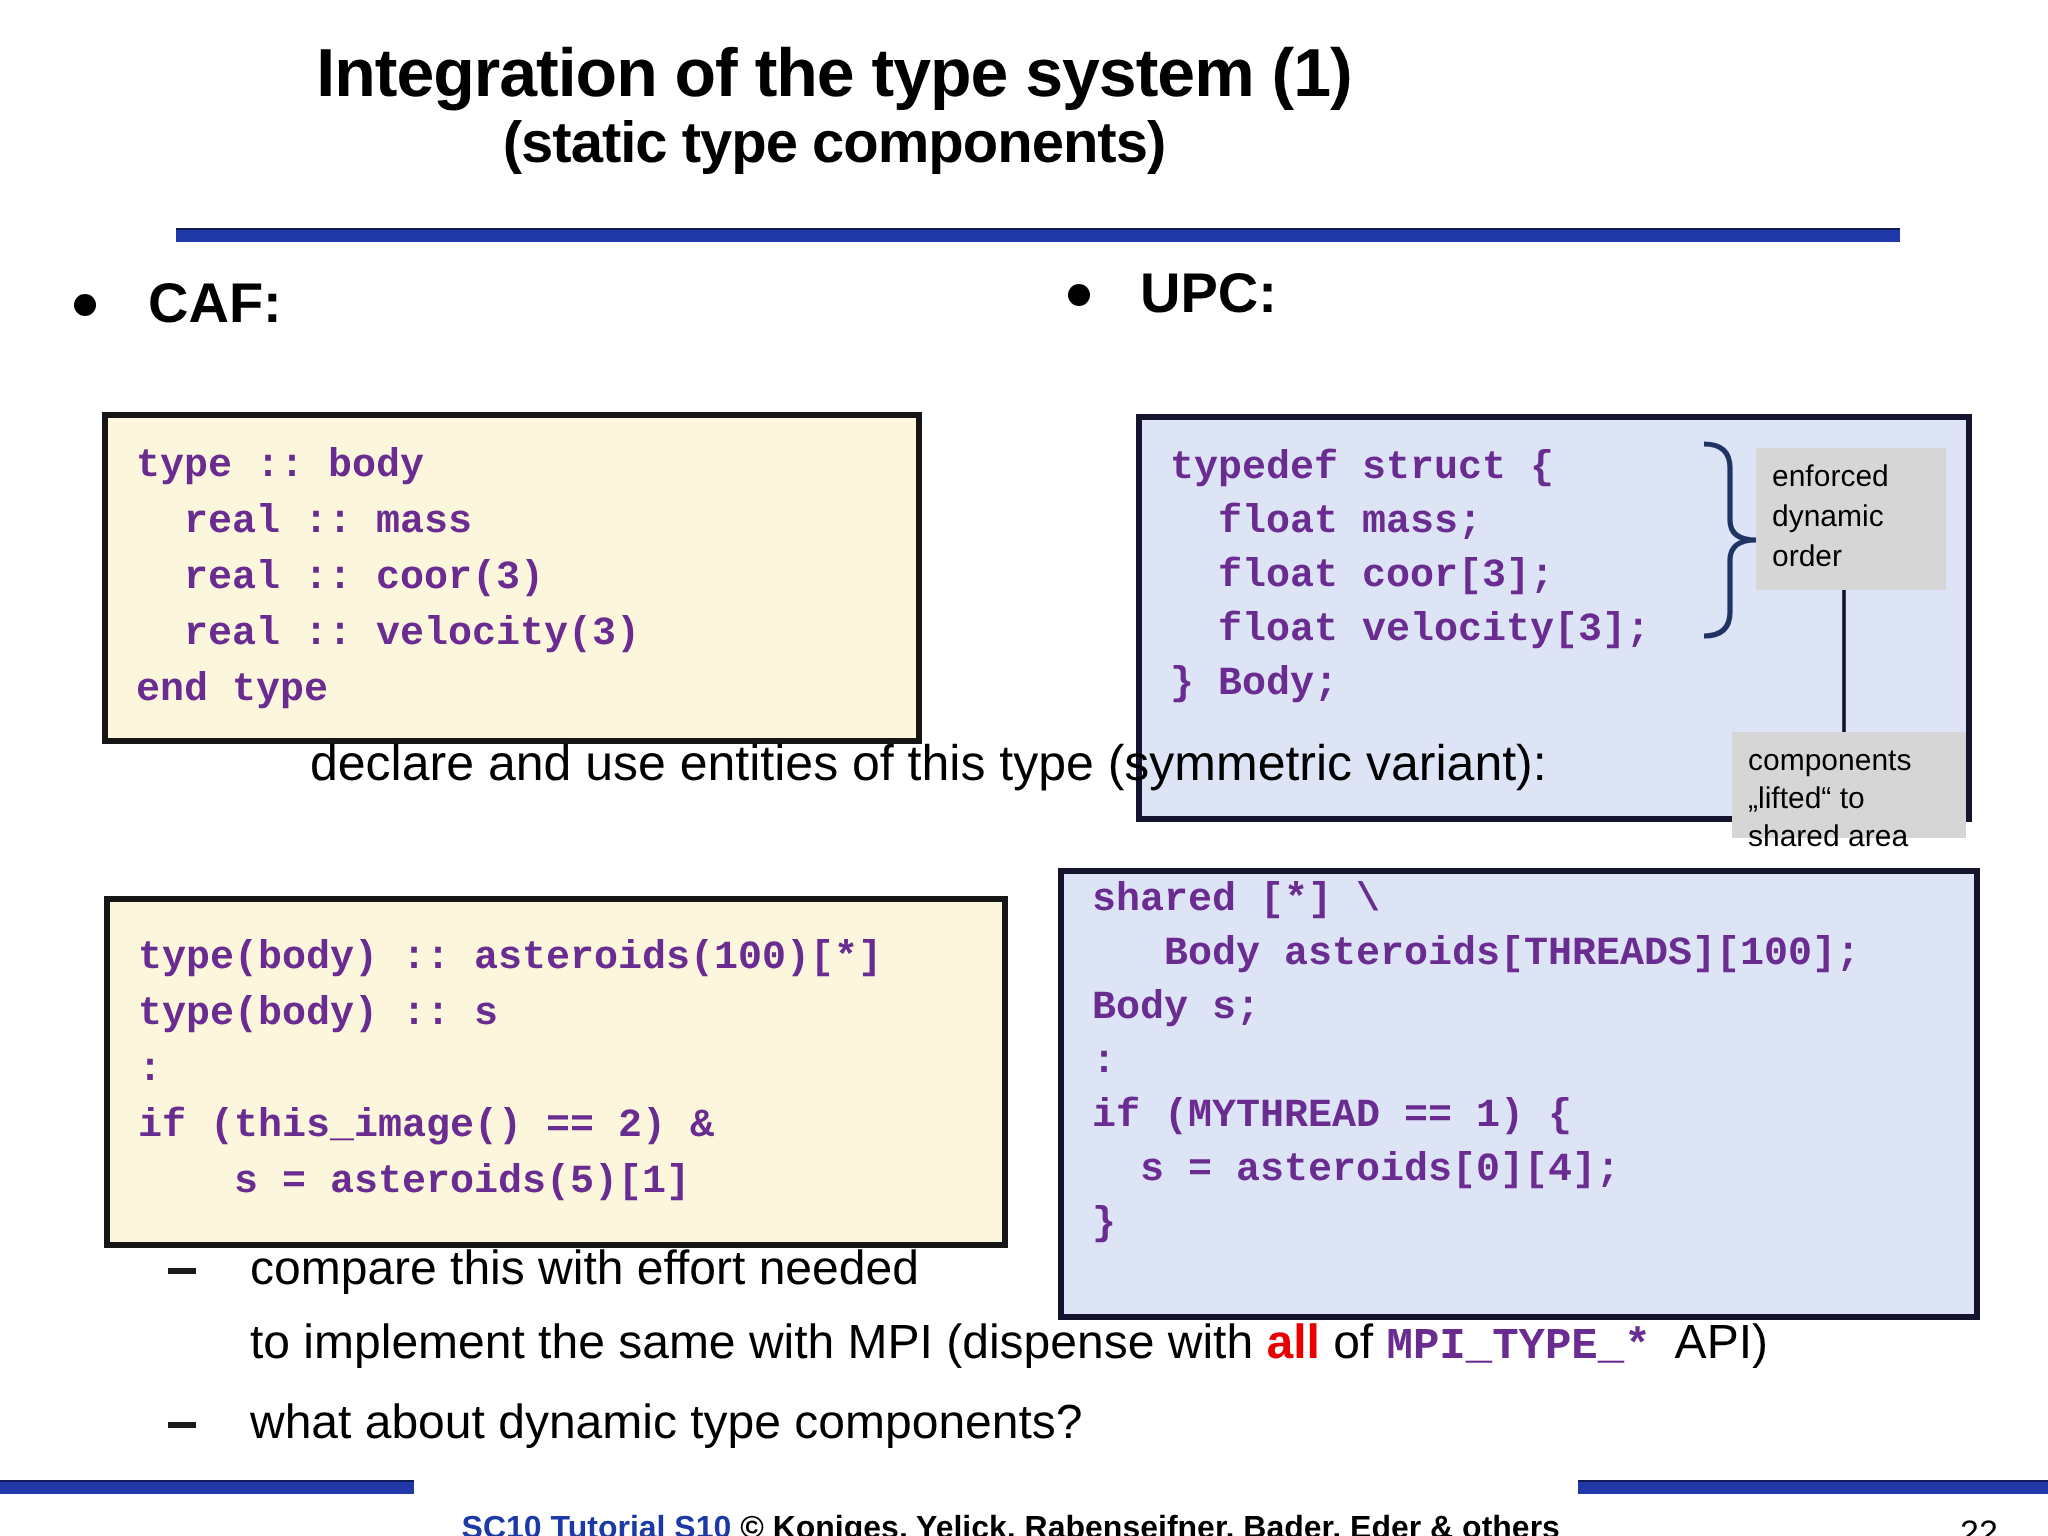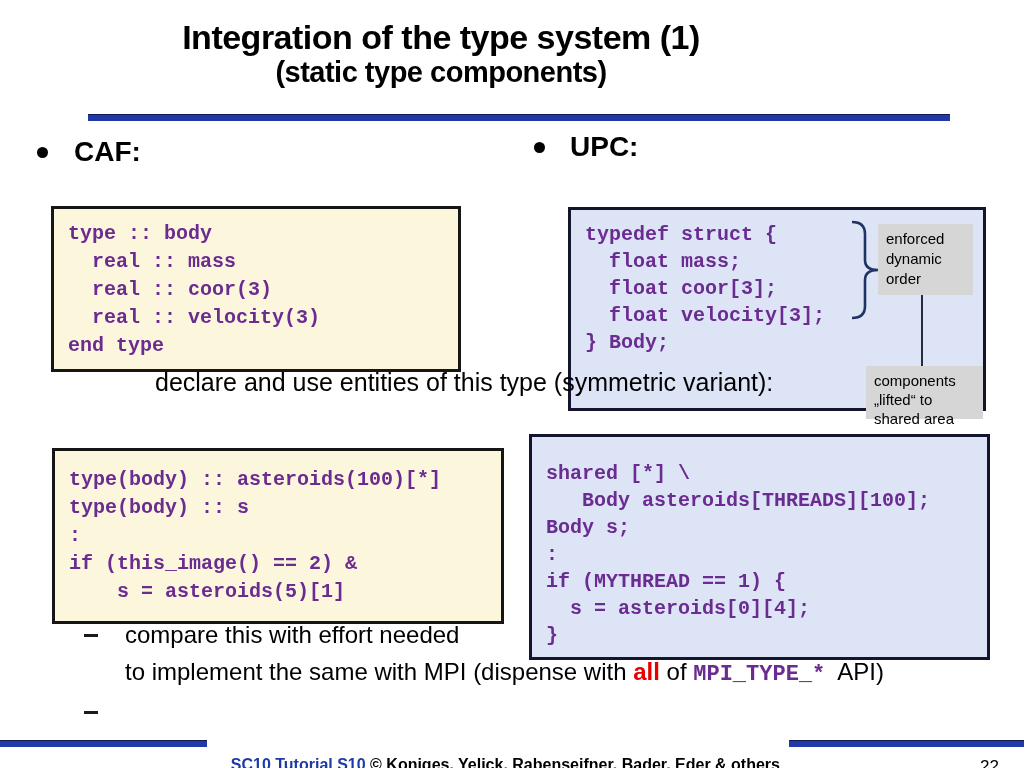--- a/index.html
+++ b/index.html
@@ -11,21 +11,21 @@
     --highlight-red:#E80000;
     --footer-blue:#1B3AA5;
     --brace-blue:#1F3464;
   }
   html,body{margin:0;padding:0;background:#fff;}
   .slide{
     position:relative;width:1024px;height:768px;background:#ffffff;
     font-family:"Liberation Sans",sans-serif;color:#000;overflow:hidden;
   }
   .abs{position:absolute;}
-  .title-block{left:0;top:18px;width:834px;text-align:center;padding-left:24px;}
+  .title-block{left:0;top:18px;width:834px;text-align:center;}
   .title{font-size:34px;font-weight:bold;line-height:38px;letter-spacing:-0.5px;}
   .subtitle{font-size:29px;font-weight:bold;line-height:33px;letter-spacing:-0.5px;}
   .divider{left:88px;top:114px;width:862px;height:6px;background:var(--accent-blue);border-top:1px solid #101c55;}
   .section-heading{font-size:28px;font-weight:bold;letter-spacing:0px;}
   .bullet-dot{width:11px;height:11px;border-radius:50%;background:#000;}
   .code-box{
     box-sizing:border-box;
     font-family:"Liberation Mono",monospace;font-weight:bold;
     color:var(--code-purple);font-size:20px;white-space:pre;
     padding:11px 14px;
@@ -92,40 +92,41 @@
   </svg>
 
   <div class="abs declare-text" style="left:155px;top:368px;">declare and use entities of this type (symmetric variant):</div>
 
   <div class="abs code-box caf-box" style="left:52px;top:424px;width:452px;height:176px;line-height:28px;padding-top:15px;">type(body) :: asteroids(100)[*]
 type(body) :: s
 :
 if (this_image() == 2) &amp;
     s = asteroids(5)[1]</div>
 
-  <div class="abs code-box upc-box" style="left:529px;top:410px;width:461px;height:226px;line-height:27px;padding-top:23px;">shared [*] \
+  <div class="abs code-box upc-box" style="left:529px;top:410px;width:461px;height:226px;line-height:27px;padding-top:0;">shared [*] \
    Body asteroids[THREADS][100];
 Body s;
 :
 if (MYTHREAD == 1) {
   s = asteroids[0][4];
 }</div>
 
   <div class="abs gray-note" style="left:866px;top:366px;width:117px;height:53px;line-height:19px;z-index:6;">components
 „lifted“ to
 shared area</div>
 
   <div class="abs dash" style="left:84px;top:634px;"></div>
   <div class="abs sub-bullet-text" style="left:125px;top:657px;">
     <span class="pre">to implement the same with MPI (dispense with </span><span class="red-bold">all</span><span class="pre"> of </span><span class="mpi-code">MPI_TYPE_*</span><span class="pre">  API)</span>
   </div>
 
   <div class="abs sub-bullet-text" style="left:125px;top:620px;">compare this with effort needed</div>
 
   <div class="abs dash" style="left:84px;top:711px;"></div>
+  <div class="abs sub-bullet-text" style="left:125px;top:697px;">what about dynamic type components?</div>
 
   <div class="abs footer-rule" style="left:0;top:740px;width:207px;"></div>
   <div class="abs footer-rule" style="left:789px;top:740px;width:235px;"></div>
   <div class="abs footer-text" style="left:213px;top:738px;">
     <span class="footer-blue">SC10 Tutorial S10</span><span> © Koniges, Yelick, Rabenseifner, Bader, Eder &amp; others</span>
   </div>
   <div class="abs page-number" style="left:980px;top:757px;">22</div>
 
 </div>
 

